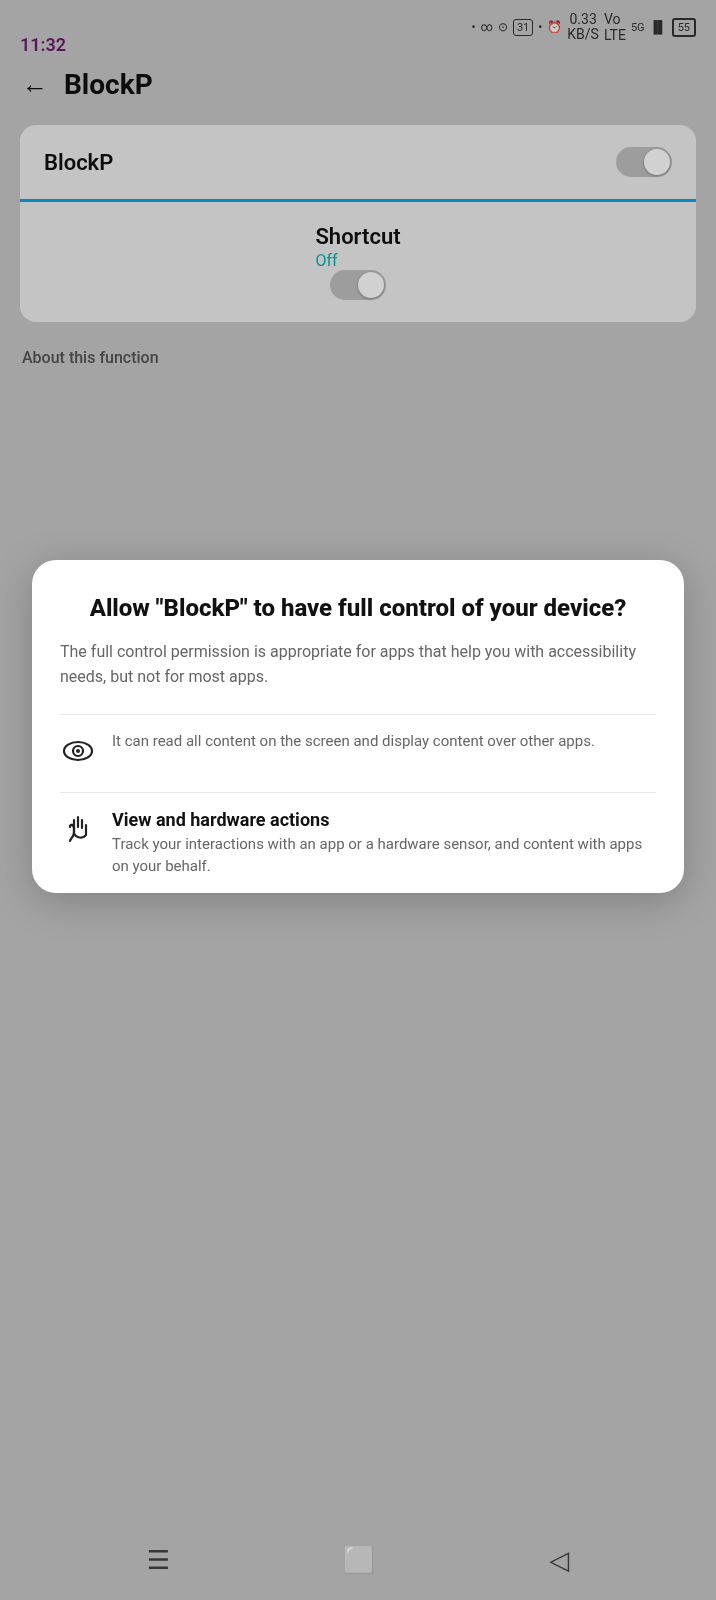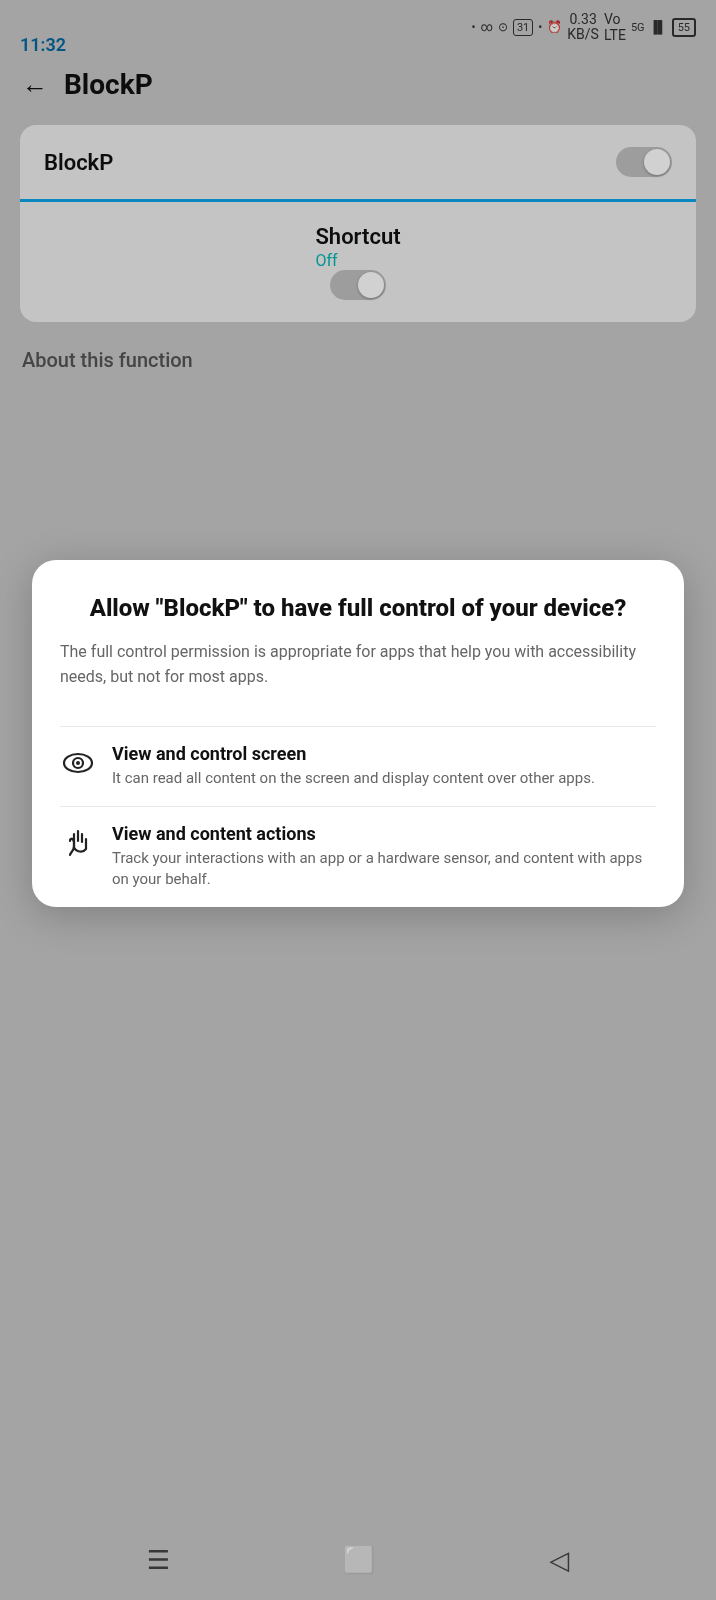--- a/index.html
+++ b/index.html
@@ -16,21 +16,21 @@
     .status-bar {
       display: flex;
       justify-content: space-between;
       align-items: center;
       padding: 10px 20px 6px 20px;
       height: 50px;
     }
     .status-time {
       font-size: 18px;
       font-weight: 600;
-      color: #0369a1;
+      color: #701a75;
       margin-top: 34px;
     }
     .status-icons {
       display: flex;
       align-items: center;
       gap: 5px;
       font-size: 12px;
       color: #333;
     }
     .battery-box {
@@ -105,21 +105,21 @@
       background: white;
       border-radius: 50%;
       top: 2px;
       right: 2px;
       box-shadow: 0 1px 3px rgba(0,0,0,0.3);
     }
 
     
     .about-label {
       padding: 18px 22px 10px 22px;
-      font-size: 20px;
+      font-size: 16px;
       color: #555;
       font-weight: 500;
     }
 
     
     .overlay {
       position: absolute;
       top: 0; left: 0;
       width: 100%;
       height: 100%;
@@ -144,21 +144,21 @@
       font-weight: 800;
       color: #111;
       text-align: center;
       line-height: 1.35;
       margin-bottom: 16px;
     }
     .dialog-desc {
       font-size: 16px;
       color: #666;
       line-height: 1.55;
-      margin-bottom: 36px;
+      margin-bottom: 24px;
     }
     .permission-item {
       display: flex;
       align-items: flex-start;
       gap: 16px;
       padding: 16px 0;
       border-top: 1px solid #e8e8e8;
     }
     .permission-icon {
       font-size: 28px;
@@ -285,40 +285,39 @@
 
   <div class="permission-item">
     <div class="permission-icon">
       <svg class="eye-icon-svg" viewBox="0 0 36 36" fill="none" xmlns="http://www.w3.org/2000/svg">
         <ellipse cx="18" cy="18" rx="14" ry="9" stroke="#222" stroke-width="2.2" fill="none"></ellipse>
         <circle cx="18" cy="18" r="5" stroke="#222" stroke-width="2.2" fill="none"></circle>
         <circle cx="18" cy="18" r="2" fill="#222"></circle>
       </svg>
     </div>
     <div class="permission-text">
-      <div class="permission-title">View and control screen</div>
       <div class="permission-desc">It can read all content on the screen and display content over other apps.</div>
     </div>
   </div>
 
   <div class="permission-item">
     <div class="permission-icon">
       <svg class="hand-icon-svg" viewBox="0 0 36 36" fill="none" xmlns="http://www.w3.org/2000/svg">
         <path d="M18 6 C18 6 18 14 18 16" stroke="#222" stroke-width="2.2" stroke-linecap="round"></path>
         <path d="M14 9 C14 9 14 16 14 17" stroke="#222" stroke-width="2.2" stroke-linecap="round"></path>
         <path d="M22 9 C22 9 22 16 22 17" stroke="#222" stroke-width="2.2" stroke-linecap="round"></path>
         <path d="M26 14 C26 14 26 17 26 18" stroke="#222" stroke-width="2.2" stroke-linecap="round"></path>
         <path d="M10 16 C10 13 14 13 14 17 L14 21 C14 26 10 28 10 30" stroke="#222" stroke-width="2.2" stroke-linecap="round" fill="none"></path>
         <path d="M14 17 L14 21 C14 26 22 29 26 24 L26 18" stroke="#222" stroke-width="2.2" stroke-linecap="round" stroke-linejoin="round" fill="none"></path>
         <path d="M10 16 C10 13 14 13 14 17" stroke="#222" stroke-width="2.2" fill="none"></path>
         <ellipse cx="18" cy="7" rx="0" ry="0"></ellipse>
       </svg>
     </div>
     <div class="permission-text">
-      <div class="permission-title">View and content actions</div>
+      <div class="permission-title">View and hardware actions</div>
       <div class="permission-desc">Track your interactions with an app or a hardware sensor, and content with apps on your behalf.</div>
     </div>
   </div>
 
 </div>
 
 <div class="bottom-nav">
   <span class="nav-icon">☰</span>
   <span class="nav-icon">⬜</span>
   <span class="nav-icon">◁</span>

